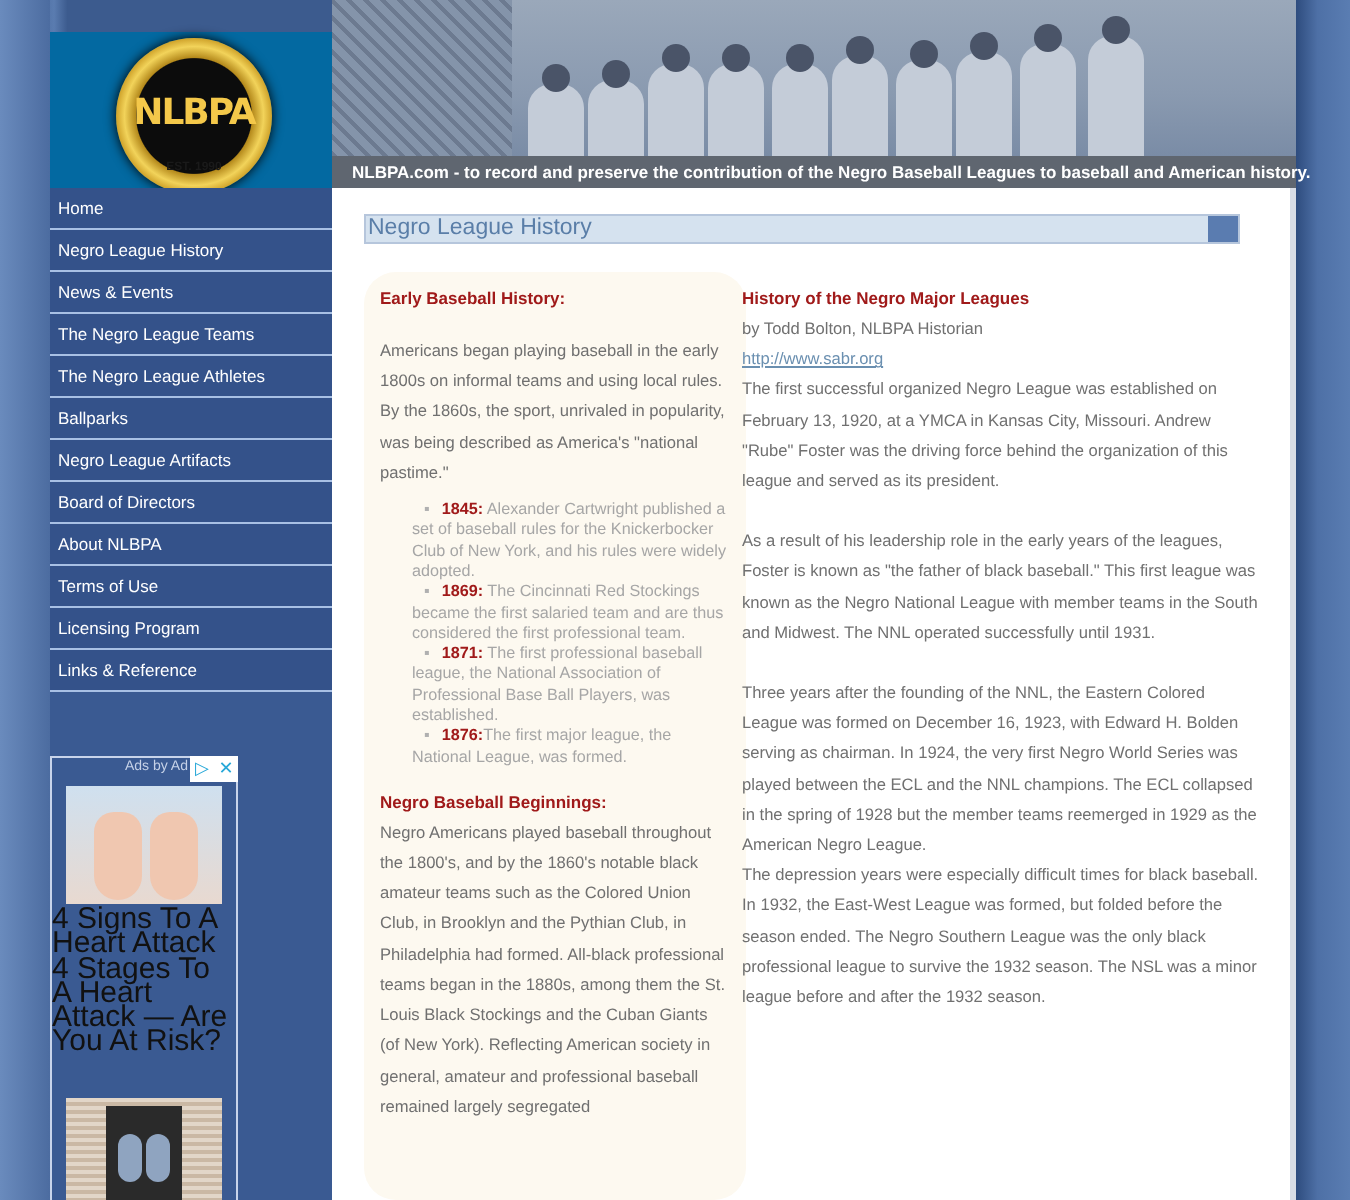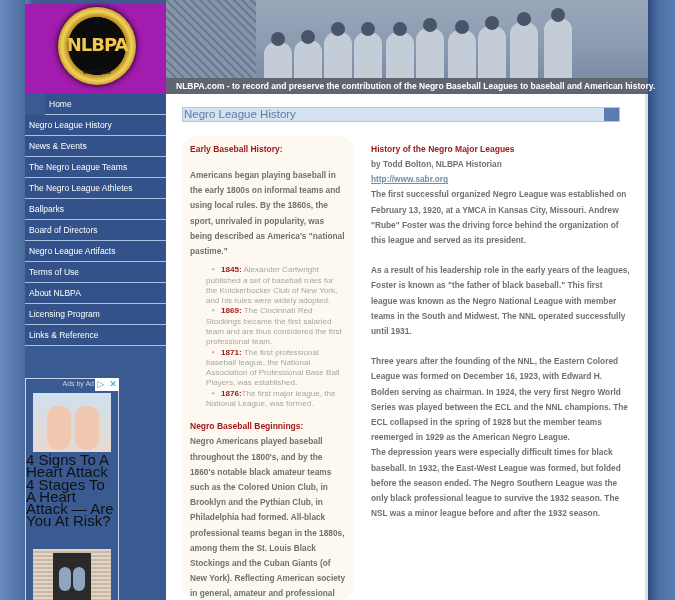--- a/index.html
+++ b/index.html
@@ -8,22 +8,22 @@
     font-family: "Liberation Sans", sans-serif;
     background: linear-gradient(to right, #5677a8 0%, #4d6ea2 3%, #5a7cb0 4%, #3c5b8e 5%);
     position: relative;
   }
   .left-edge { position: absolute; left: 0; top: 0; width: 25px; height: 600px;
     background: linear-gradient(to right, #6a8bbd, #4c6ca0); }
   .right-edge { position: absolute; left: 648px; top: 0; width: 27px; height: 600px;
     background: linear-gradient(to right, #2e4c7e, #4e70a6 40%, #5a7db2); }
   .page { position: absolute; left: 25px; top: 0; width: 623px; height: 600px; }
   
-  .logo-box { position: absolute; left: 0; top: 4px; width: 141px; height: 94px;
-    background: #a21caf; }
+  .logo-box { position: absolute; left: 0; top: 16px; width: 141px; height: 94px;
+    background: #0369a1; }
   .logo { position: absolute; left: 33px; top: 3px; width: 78px; height: 78px; border-radius: 50%;
     background: radial-gradient(circle, #0c0c0c 52%, #b58a1c 53%, #f2d35a 63%, #c99a22 72%, #2a1f08 74%);
     box-shadow: 0 0 6px #000; }
   .logo-text { position: absolute; left: 0; right: 0; top: 27px; text-align: center;
     font-weight: bold; font-size: 18px; color: #f4c84a; letter-spacing: -1px;
     font-family: "DejaVu Sans", sans-serif; }
   .logo-est { position: absolute; left: 0; right: 0; top: 62px; text-align: center;
     font-size: 6px; color: #1a1a1a; font-weight: bold; }
   .photo { position: absolute; left: 141px; top: 0; width: 482px; height: 78px;
     background: linear-gradient(to bottom, #9aa8ba, #8a9ab0 60%, #7a8ca6);
@@ -34,46 +34,46 @@
   .fence { position: absolute; left: 0; top: 0; width: 90px; height: 78px;
     background: repeating-linear-gradient(45deg, #6c7a90 0 2px, #8494aa 2px 6px); }
   .tagline { position: absolute; left: 141px; top: 78px; width: 482px; height: 16px;
     background: #5f6670; color: #fff; font-size: 8.5px; font-weight: bold;
     line-height: 16px; padding-left: 10px; white-space: nowrap; }
   
   .sidebar { position: absolute; left: 0; top: 94px; width: 141px; height: 506px; background: #3a5a92; }
   .nav-item { display: block; height: 21px; border-bottom: 1px solid #a8c0e4;
     color: #fff; font-size: 8.5px; line-height: 20px; padding-left: 4px;
     background: #34528a; cursor: pointer; }
-  .nav-item:first-child { border-top: none; margin-left: 20px; }
+  .nav-item:first-child { border-top: none; }
   .ad { position: absolute; left: 0; top: 284px; width: 94px; height: 222px;
     border: 1px solid #c8d4ea; border-bottom: none; background: #3a5a92; }
   .ad-label { position: absolute; right: 24px; top: 1px; font-size: 7px; color: #c6d2e8; }
   .ad-icons { position: absolute; right: -1px; top: -1px; width: 24px; height: 13px; background: #fff;
     display: flex; }
   .ad-icons span { width: 12px; height: 13px; font-size: 9px; line-height: 13px; text-align: center; color: #27a8d8; }
   .ad-img1 { position: absolute; left: 7px; top: 14px; width: 78px; height: 59px;
     background: linear-gradient(to bottom, #cfe0ef, #e8d9d0); }
   .foot { position: absolute; bottom: 2px; width: 24px; height: 44px; background: #f0c7b0; border-radius: 10px 10px 12px 12px; }
   .ad-text { position: absolute; left: 0; width: 90px; font-size: 15px; color: #111; line-height: 12px; cursor: pointer; }
   .ad-img2 { position: absolute; left: 7px; top: 251px; width: 78px; height: 60px;
     background: repeating-linear-gradient(0deg, #cab8a4 0 2px, #e2d6c8 2px 4px); overflow: hidden; }
   .mat { position: absolute; left: 20px; top: 4px; width: 38px; height: 56px; background: #2a2a2a; }
   .shoe { position: absolute; top: 14px; width: 12px; height: 24px; background: #8fa4c0; border-radius: 6px; }
   
   .main { position: absolute; left: 141px; top: 94px; width: 482px; height: 506px; background: #fff;
     border-right: 3px solid #d8dde6; }
   .section-title { position: absolute; left: 16px; top: 13px; width: 438px; height: 15px;
     background: #d5e2ef; border: 1px solid #b6c6dc; color: #5a7ea8; font-size: 11.5px; line-height: 13px; padding-left: 1px; }
   .section-title .sq { position: absolute; right: 0; top: 0; width: 15px; height: 13px; background: #5a7cb0; }
-  .col-left { position: absolute; left: 16px; top: 42px; width: 172px; height: 464px; background: #fdf9f0;
+  .col-left { position: absolute; left: 16px; top: 42px; width: 191px; height: 464px; background: #fdf9f0;
     padding: 8px 8px; border-radius: 16px; }
   .col-right { position: absolute; left: 205px; top: 42px; width: 260px; }
   .h-red { color: #a01a1a; font-weight: bold; font-size: 8.5px; }
-  .body-txt { color: #707070; font-size: 8.3px; line-height: 15.2px; font-weight: bold; }
+  .body-txt { color: #707070; font-size: 8.3px; line-height: 15.2px; }
   .ul { list-style: none; margin: 6px 0 0 16px; }
   .ul li { color: #a6a6a6; font-size: 8.1px; line-height: 10.3px; margin-bottom: 0; }
   .ul li .bullet { color: #b0b0b0; margin: 0 6px 0 6px; }
   .ul li .yr { color: #a01a1a; font-weight: bold; }
   .italic { font-style: italic; }
   .link { color: #6a8fb0; text-decoration: underline; cursor: pointer; }
 </style>
 </head>
 <body>
 
@@ -123,24 +123,24 @@
   </div>
   <div class="tagline">NLBPA.com - to record and preserve the contribution of the Negro Baseball Leagues to baseball and American history.</div>
 
   <div class="sidebar">
     <a class="nav-item">Home</a>
     <a class="nav-item">Negro League History</a>
     <a class="nav-item">News &amp; Events</a>
     <a class="nav-item">The Negro League Teams</a>
     <a class="nav-item">The Negro League Athletes</a>
     <a class="nav-item">Ballparks</a>
+    <a class="nav-item">Negro League Artifacts</a>
     <a class="nav-item">Board of Directors</a>
-    <a class="nav-item">Negro League Artifacts</a>
+    <a class="nav-item">About NLBPA</a>
     <a class="nav-item">Terms of Use</a>
-    <a class="nav-item">About NLBPA</a>
     <a class="nav-item">Licensing Program</a>
     <a class="nav-item">Links &amp; Reference</a>
 
     <div class="ad">
       <div class="ad-label">Ads by Ad</div>
       <div class="ad-icons">
         <span>▷</span>
         <span>✕</span>
       </div>
       <div class="ad-img1">

